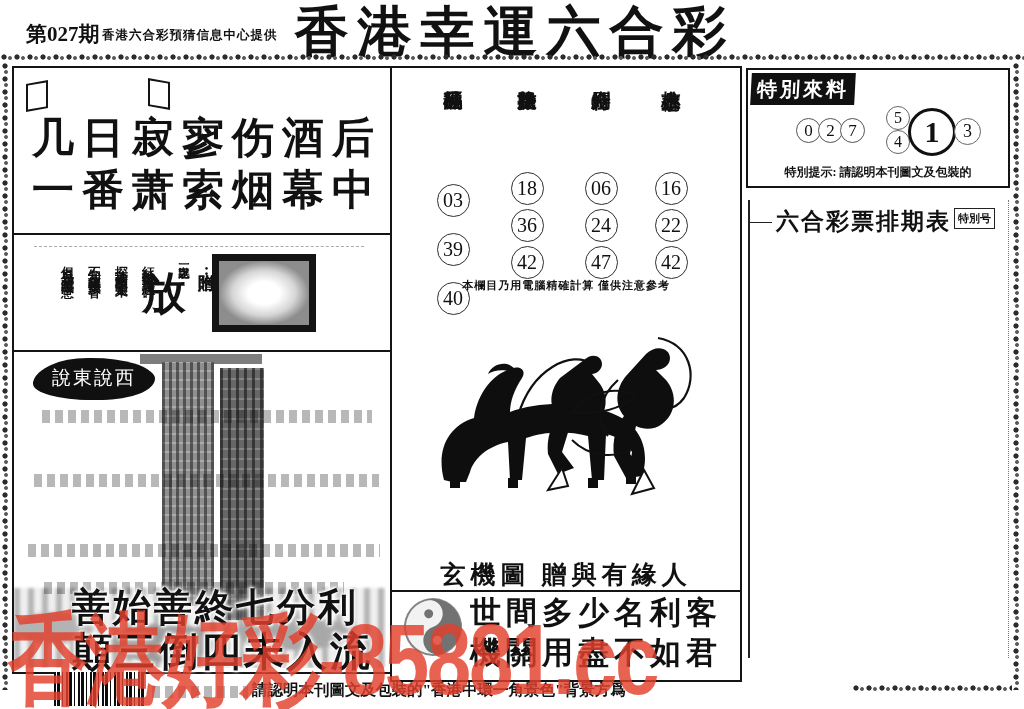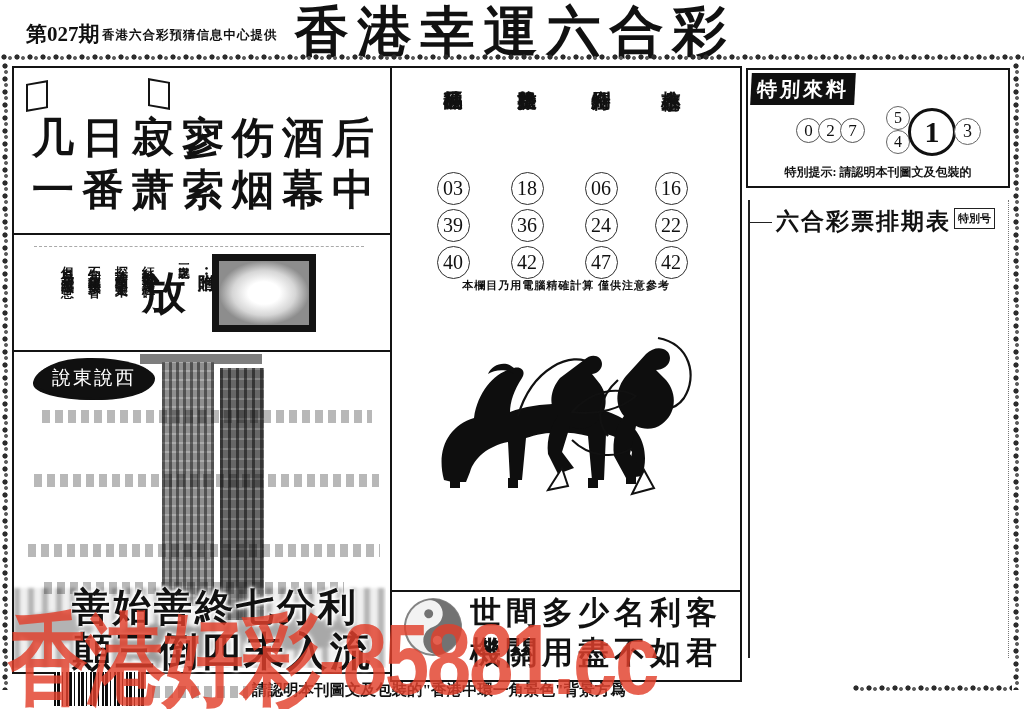--- a/index.html
+++ b/index.html
@@ -93,21 +93,21 @@
         <span style="color:#fff;font-size:19px;font-weight:normal;letter-spacing:2px;">說東說西</span>
       </div>
     </div>
 
     <div class="abs halo" style="left:58px;top:514px;font-size:38px;font-weight:bold;letter-spacing:3px;white-space:nowrap;">善始善終七分利</div>
     <div class="abs halo" style="left:58px;top:556px;font-size:40px;font-weight:bold;letter-spacing:3px;white-space:nowrap;">顛三倒四未入流</div>
   </div>
 
   <div class="abs boxed" style="left:390px;top:66px;width:348px;height:612px;">
 
-    <div class="num-col abs" style="left:30px;top:8px;width:62px;gap:4px;">
+    <div class="num-col abs" style="left:30px;top:8px;width:62px;gap:16px;">
       <span class="vtext" style="height:92px;font-size:19px;font-weight:bold;">極品號碼</span>
       <span class="circle" style="width:31px;height:31px;font-size:20px;">03</span>
       <span class="circle" style="width:31px;height:31px;font-size:20px;text-align:center;">39</span>
       <span class="circle" style="width:31px;height:31px;font-size:20px;">40</span>
     </div>
 
     <div class="num-col abs" style="left:104px;top:8px;width:62px;gap:4px;">
       <span class="vtext" style="height:92px;font-size:19px;font-weight:bold;">捉膽路數</span>
       <span class="circle" style="width:31px;height:31px;font-size:20px;">18</span>
       <span class="circle" style="width:31px;height:31px;font-size:20px;">36</span>
@@ -149,20 +149,21 @@
       <path fill="none" stroke="#111" stroke-width="2.2" d="M196,60 C178,76 172,100 186,116"></path>
       <path fill="none" stroke="#111" stroke-width="2.2" d="M236,18 C268,24 276,56 262,78 C252,92 234,92 228,80"></path>
       <path fill="#0e0e0e" d="M224,34 c10,-10 24,-6 24,4 c0,8 -8,12 -14,12 l10,10 c12,14 10,34 -4,44 c-8,6 -18,6 -26,2
         l-6,28 l14,18 l-18,6 l-12,-22 c-2,-16 2,-30 10,-40 c-10,-12 -8,-28 2,-40 z"></path>
       <path fill="#fff" stroke="#111" stroke-width="2" d="M222,150 l-12,24 l22,-6 z"></path>
 
       <path fill="none" stroke="#111" stroke-width="2" d="M150,92 C170,70 196,66 214,76 C200,88 176,96 150,92 Z"></path>
       <path fill="none" stroke="#111" stroke-width="2" d="M150,120 C166,136 192,140 210,128"></path>
     </svg>
 
+    <div class="abs" style="left:0;top:490px;width:100%;text-align:center;font-size:25px;font-weight:bold;letter-spacing:5px;">玄機圖 贈與有緣人</div>
 
     <div class="abs" style="left:0;top:522px;width:100%;border-top:2px solid #141414;"></div>
 
     <svg class="abs" style="left:10px;top:528px;opacity:.8;transform:rotate(-18deg);" width="62" height="62" viewBox="0 0 62 62">
       <circle cx="31" cy="31" r="28" fill="#f0f0f0" stroke="#666" stroke-width="2"></circle>
       <path d="M31,3 a28,28 0 0 1 0,56 a14,14 0 0 1 0,-28 a14,14 0 0 0 0,-28 Z" fill="#4f4f4f"></path>
       <circle cx="31" cy="17" r="4.5" fill="#4f4f4f"></circle>
       <circle cx="31" cy="45" r="4.5" fill="#f0f0f0"></circle>
     </svg>
 

